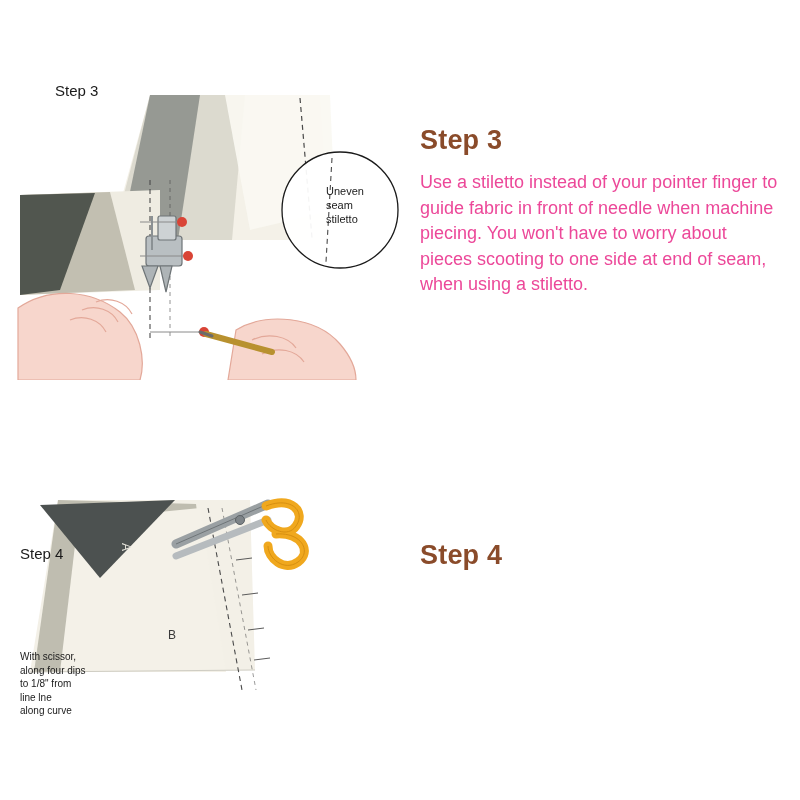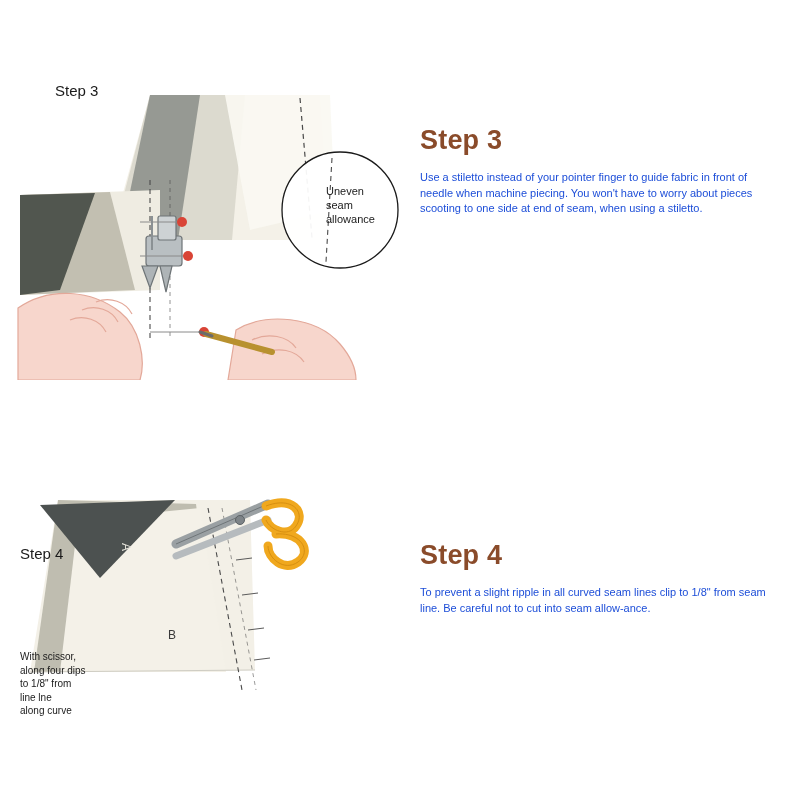--- a/index.html
+++ b/index.html
@@ -40,23 +40,23 @@
     width: 360px;
   }
   .step-heading {
     font-size: 27px;
     font-weight: bold;
     color: #8a4b2a;
     margin: 0 0 14px 0;
     letter-spacing: 0.2px;
   }
   .step-body {
-    font-size: 11px;
+    font-size: 18px;
     line-height: 1.42;
-    color: #1d4ed8;
+    color: #ec4899;
     margin: 0;
   }
   .illus-label {
     position: absolute;
     font-size: 15px;
     color: #1a1a1a;
   }
   .small-note {
     position: absolute;
     font-size: 10px;
@@ -143,21 +143,21 @@
           <circle cx="340" cy="170" r="58" fill="#ffffff" fill-opacity="0.94" stroke="#1a1a1a" stroke-width="1.3"></circle>
           <path d="M332,118 L326,222" stroke="#4a4a4a" stroke-width="1.1" stroke-dasharray="5,4" fill="none"></path>
         </g>
       </svg>
 
       <div class="illus-label" style="left:55px;top:42px;">Step 3</div>
 
       <div class="callout-text" style="left:326px;top:145px;">
         <span>Uneven</span><br>
         <span>seam</span><br>
-        <span>allowance</span>
+        <span>stiletto</span>
       </div>
     </div>
 
     <div class="textcol" style="top:85px;">
       <h2 class="step-heading">Step 3</h2>
       <p class="step-body">Use a stiletto instead of your pointer finger to guide fabric in front of needle when machine piecing. You won't have to worry about pieces scooting to one side at end of seam, when using a stiletto.</p>
     </div>
   </div>
 
   <div class="section" style="top:460px;height:320px;">
@@ -213,17 +213,16 @@
         <span>With scissor,</span><br>
         <span>along four dips</span><br>
         <span>to 1/8" from</span><br>
         <span>line lne</span><br>
         <span>along curve</span>
       </div>
     </div>
 
     <div class="textcol" style="top:80px;">
       <h2 class="step-heading">Step 4</h2>
-      <p class="step-body">To prevent a slight ripple in all curved seam lines clip to 1/8" from seam line. Be careful not to cut into seam allow-ance.</p>
     </div>
   </div>
 
 </div>
 
 </body></html>

